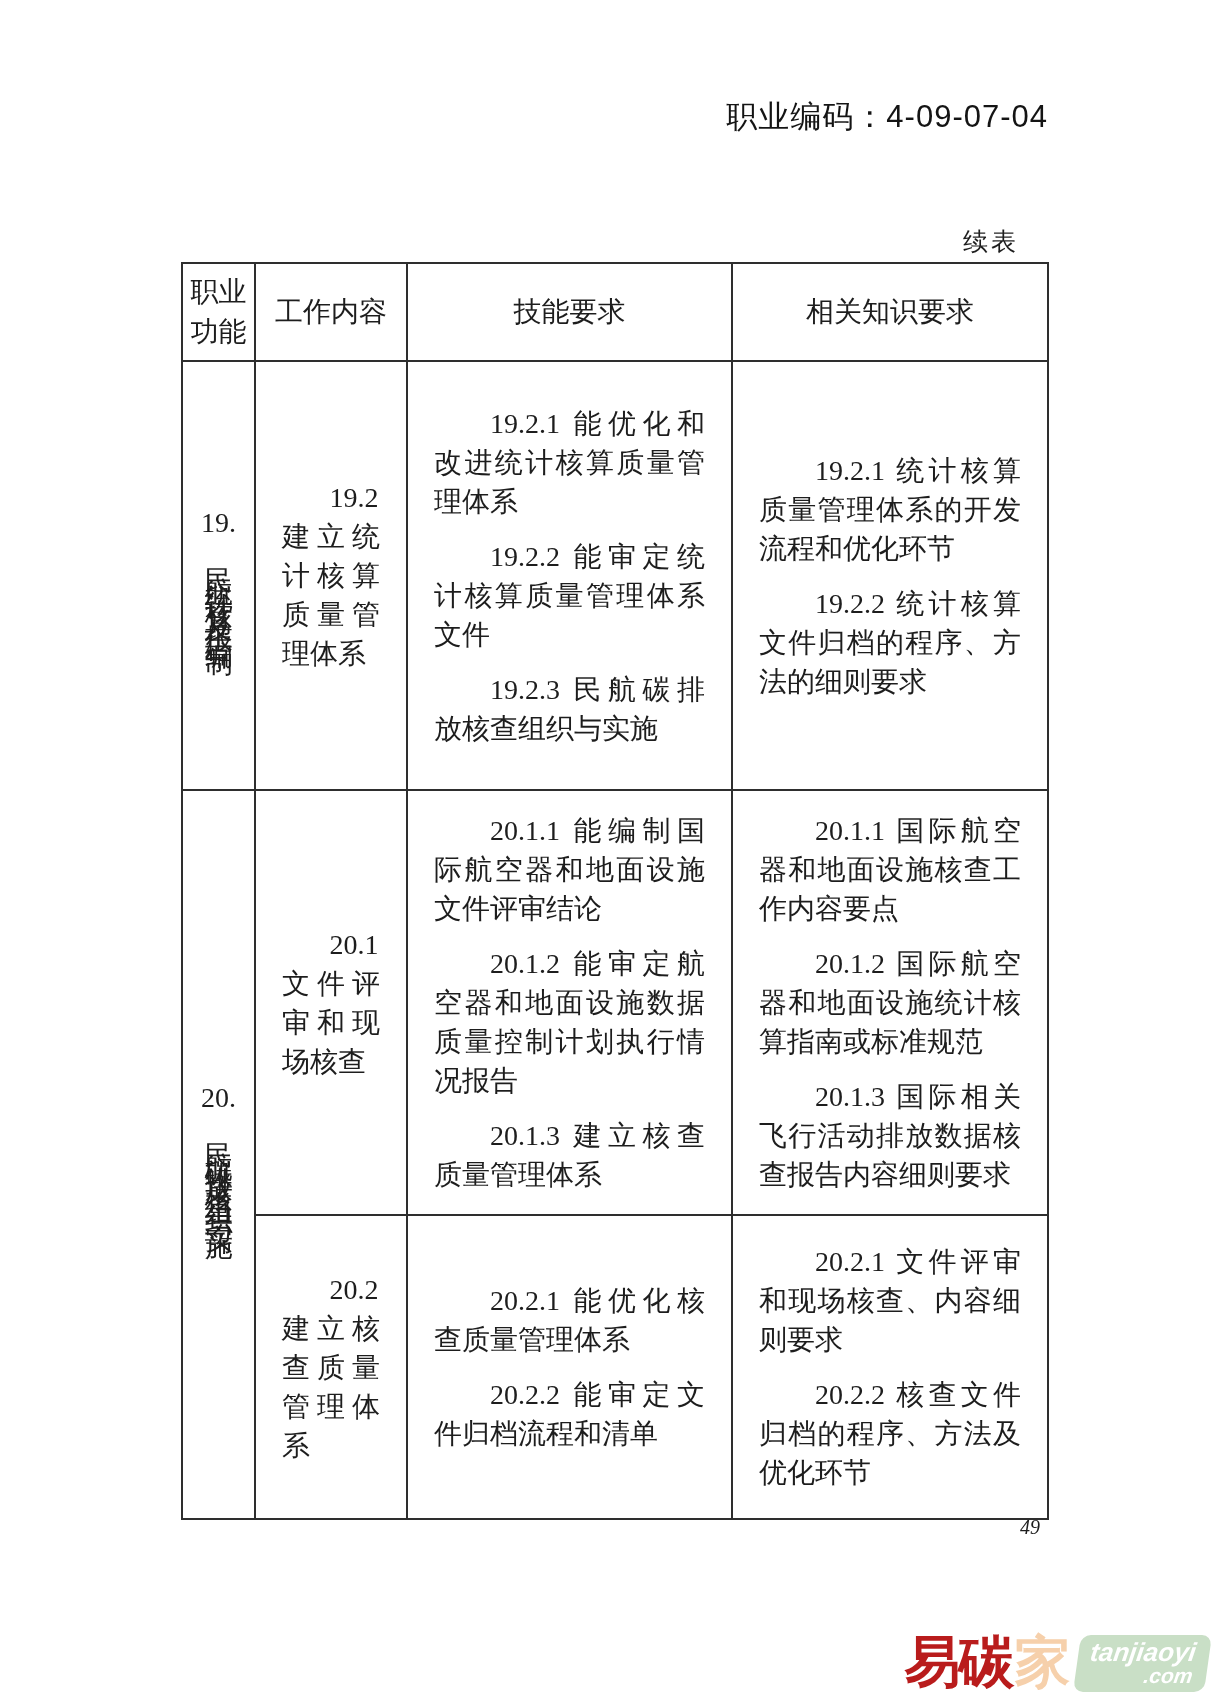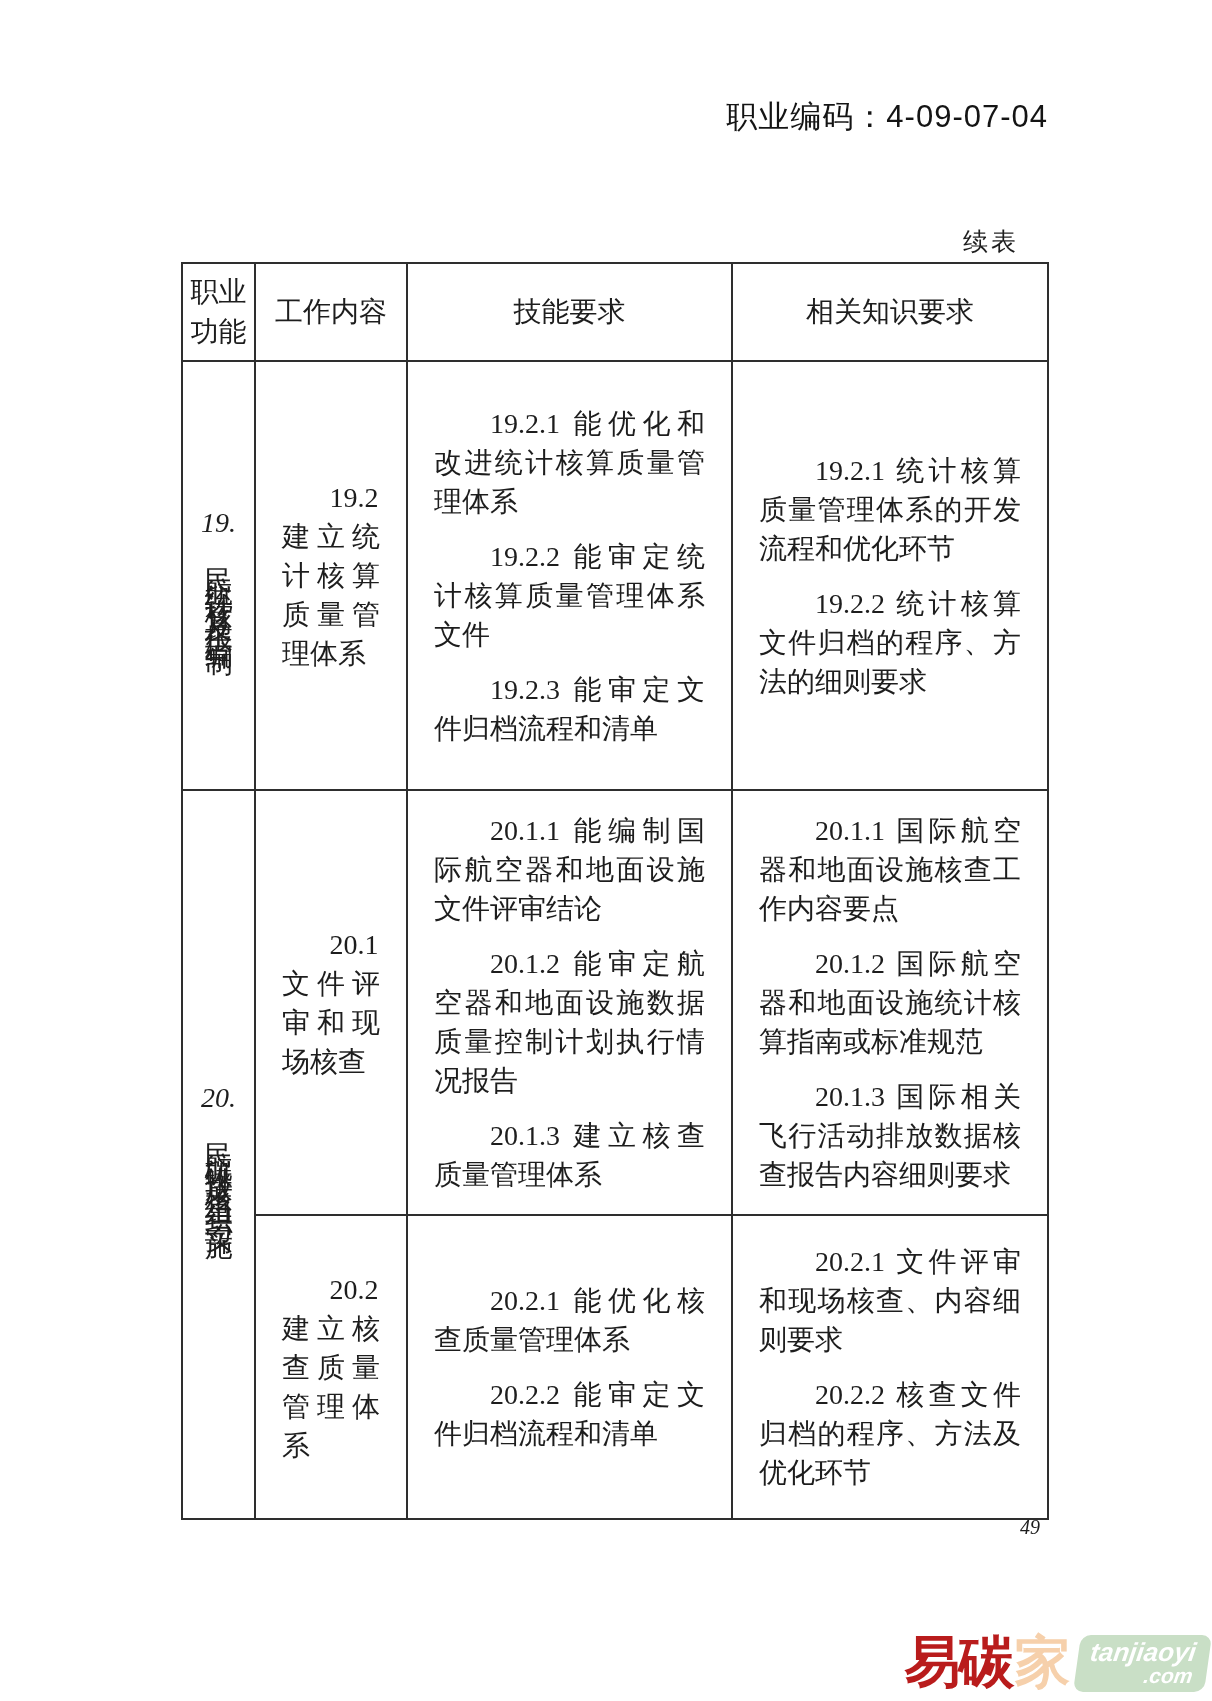--- a/index.html
+++ b/index.html
@@ -30,21 +30,21 @@
   tr.h-head { height:98px; }
   tr.h-19   { height:429px; }
   tr.h-20a  { height:425px; }
   tr.h-20b  { height:304px; }
   th {
     font-weight:normal; font-size:28px; line-height:40px;
     text-align:center; vertical-align:middle; padding:0 5px;
   }
   td { vertical-align:middle; font-size:28px; line-height:39px; }
   td.fn { text-align:center; padding:0; }
-  .fn-num { font-size:28px; line-height:30px; margin-bottom:8px;font-style:italic; }
+  .fn-num { font-size:28px; line-height:30px; margin-bottom:8px; }
   .fn-vert {
     writing-mode:vertical-rl; text-orientation:upright;
     display:inline-block; letter-spacing:8px; line-height:1.05;
     font-size:28px;
   }
   td.wc, td.sk, td.kn { padding:0 10px; }
   p.cp { margin:16px; text-indent:2em; text-align:justify; }
   td.wc p.cp { text-indent:1.7em; }
   
   .pagenum { position:absolute; top:1516px; right:172px; font-size:20px;font-style:italic; }
@@ -89,21 +89,21 @@
       <td class="fn">
         <div class="fn-num">19.</div>
         <div class="fn-vert">民航统计核算及报告编制</div>
       </td>
       <td class="wc">
         <p class="cp">19.2 建立统计核算质量管理体系</p>
       </td>
       <td class="sk">
         <p class="cp">19.2.1 能优化和改进统计核算质量管理体系</p>
         <p class="cp">19.2.2 能审定统计核算质量管理体系文件</p>
-        <p class="cp">19.2.3 能审定文件归档流程和清单</p>
+        <p class="cp">19.2.3 民航碳排放核查组织与实施</p>
       </td>
       <td class="kn">
         <p class="cp">19.2.1 统计核算质量管理体系的开发流程和优化环节</p>
         <p class="cp">19.2.2 统计核算文件归档的程序、方法的细则要求</p>
       </td>
     </tr>
 
     <tr class="h-20a">
       <td class="fn" rowspan="2">
         <div class="fn-num">20.</div>

